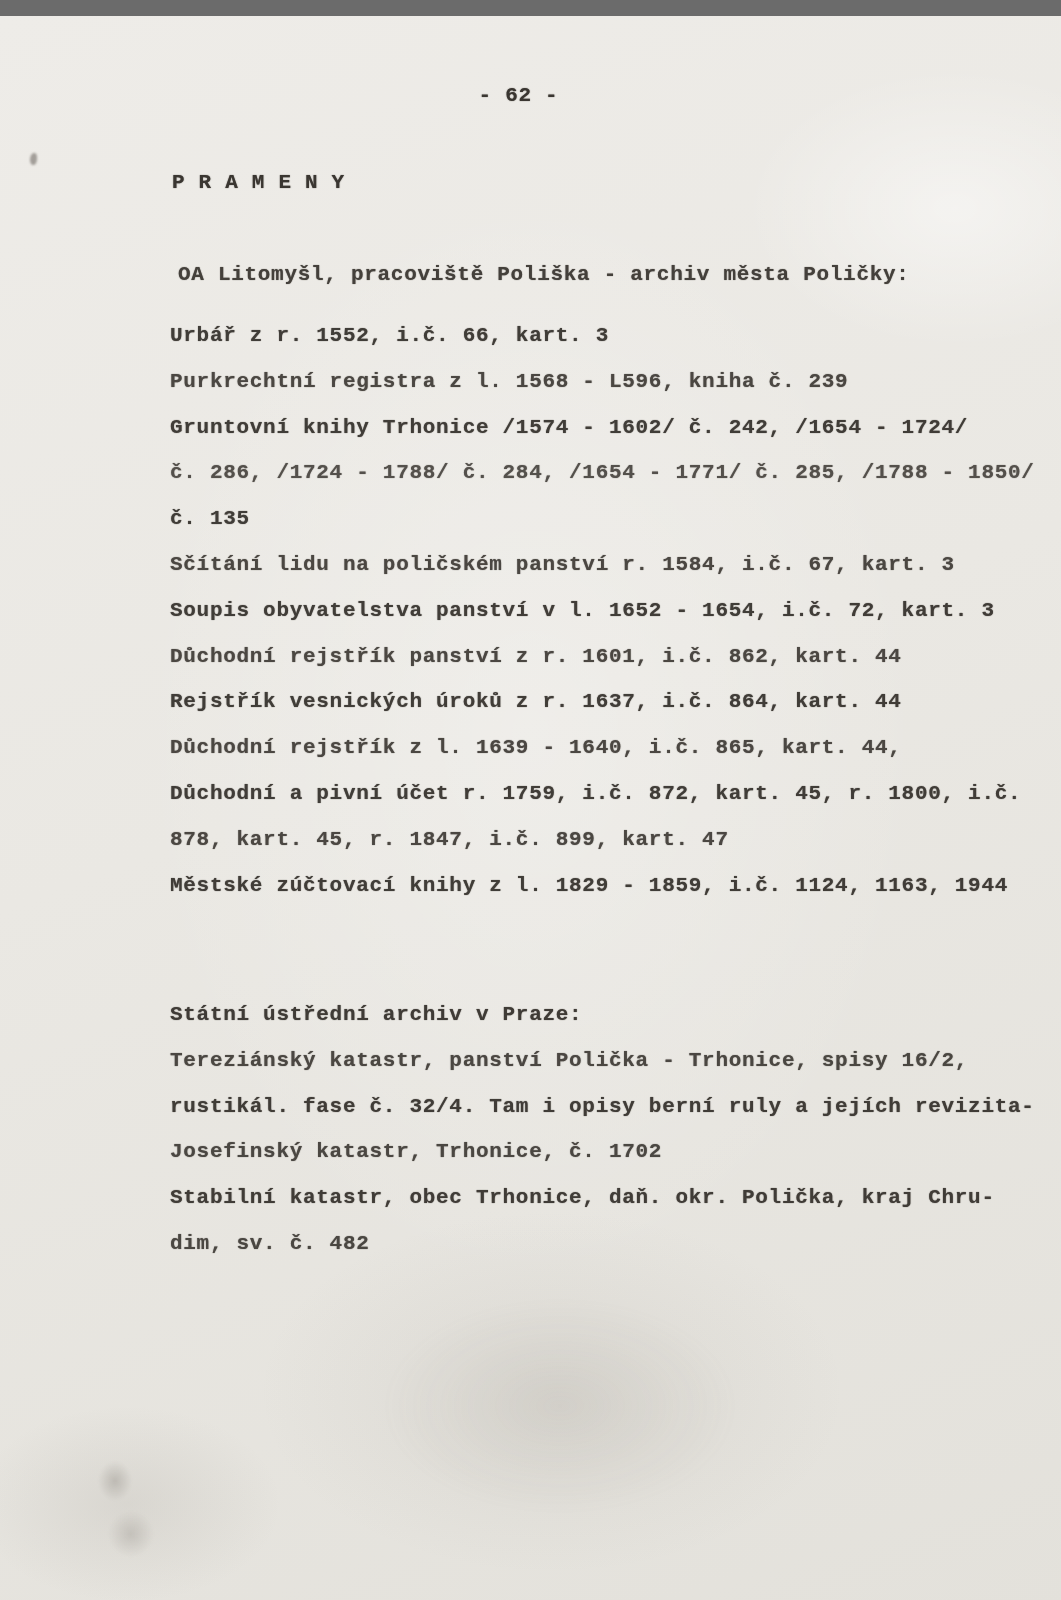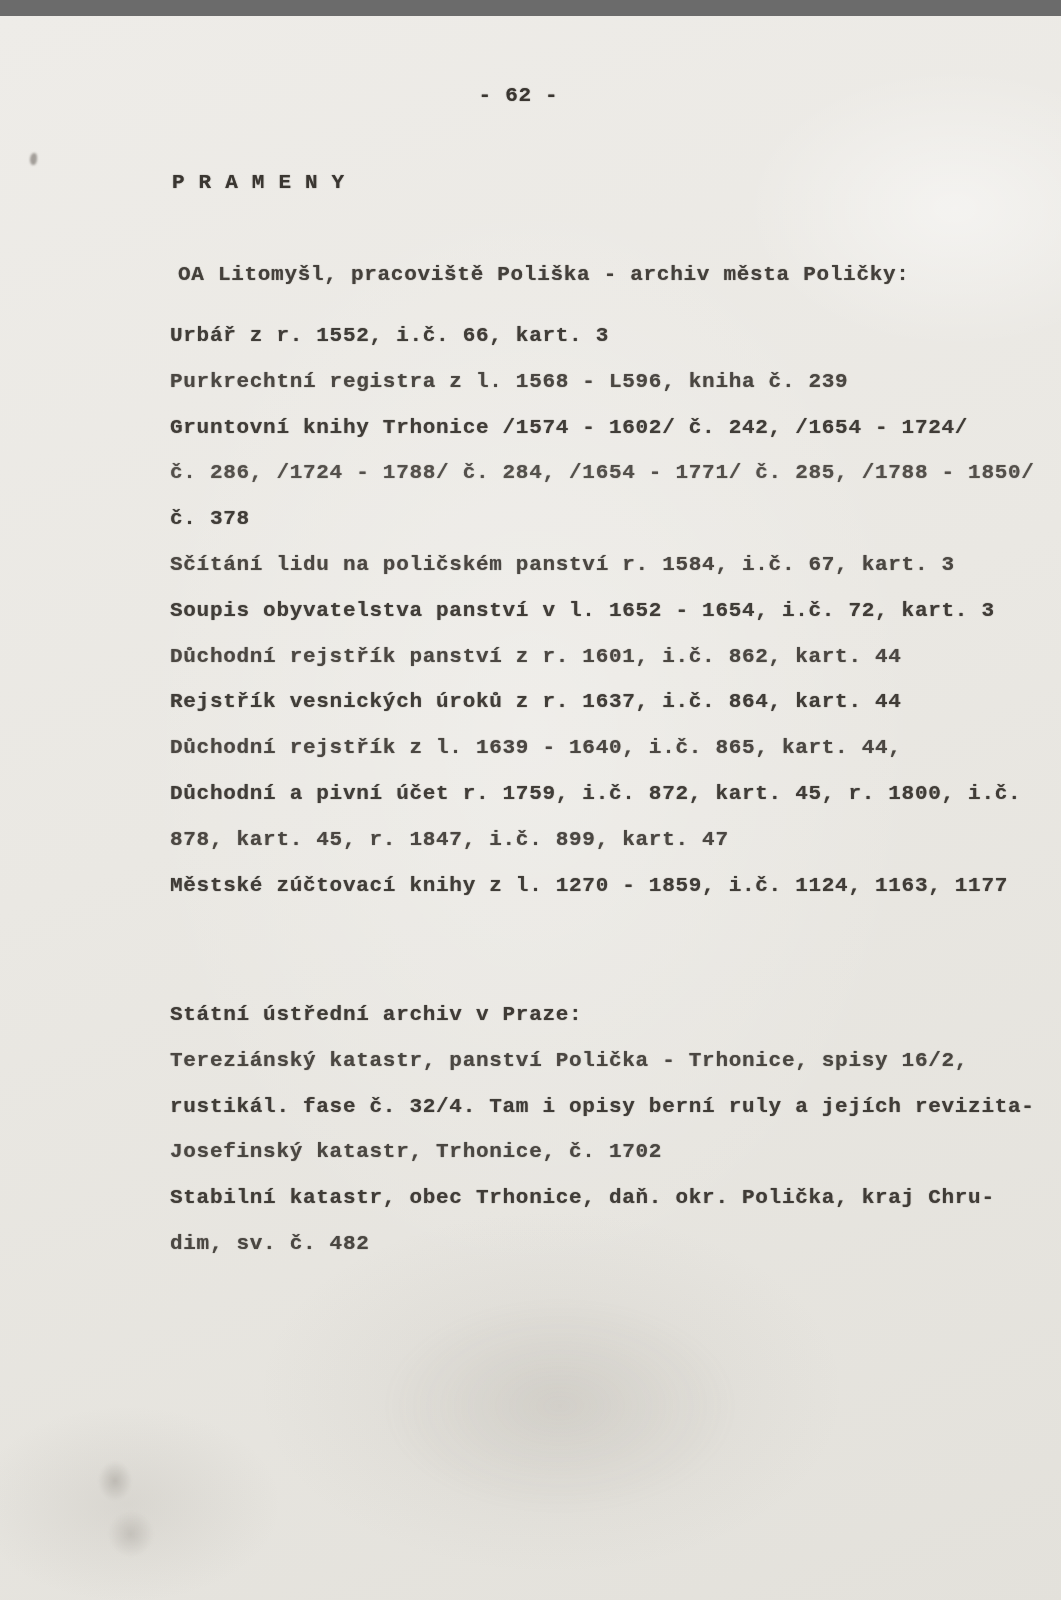--- a/index.html
+++ b/index.html
@@ -119,29 +119,29 @@
 
   <div class="typed doc-title">P R A M E N Y</div>
 
   <div class="typed section1-header">OA Litomyšl, pracoviště Poliška - archiv města Poličky:</div>
 
   <div class="section1-lines">
     <div class="typed line">Urbář z r. 1552, i.č. 66, kart. 3</div>
     <div class="typed line">Purkrechtní registra z l. 1568 - L596, kniha č. 239</div>
     <div class="typed line">Gruntovní knihy Trhonice /1574 - 1602/ č. 242, /1654 - 1724/</div>
     <div class="typed line">č. 286, /1724 - 1788/ č. 284, /1654 - 1771/ č. 285, /1788 - 1850/</div>
-    <div class="typed line">č. 378</div>
+    <div class="typed line">č. 135</div>
     <div class="typed line">Sčítání lidu na poličském panství r. 1584, i.č. 67, kart. 3</div>
     <div class="typed line">Soupis obyvatelstva panství v l. 1652 - 1654, i.č. 72, kart. 3</div>
     <div class="typed line">Důchodní rejstřík panství z r. 1601, i.č. 862, kart. 44</div>
     <div class="typed line">Rejstřík vesnických úroků z r. 1637, i.č. 864, kart. 44</div>
     <div class="typed line">Důchodní rejstřík z l. 1639 - 1640, i.č. 865, kart. 44,</div>
     <div class="typed line">Důchodní a pivní účet r. 1759, i.č. 872, kart. 45, r. 1800, i.č.</div>
     <div class="typed line">878, kart. 45, r. 1847, i.č. 899, kart. 47</div>
-    <div class="typed line">Městské zúčtovací knihy z l. 1270 - 1859, i.č. 1124, 1163, 1177</div>
+    <div class="typed line">Městské zúčtovací knihy z l. 1829 - 1859, i.č. 1124, 1163, 1944</div>
   </div>
 
   <div class="section2">
     <div class="typed line">Státní ústřední archiv v Praze:</div>
     <div class="typed line">Tereziánský katastr, panství Polička - Trhonice, spisy 16/2,</div>
     <div class="typed line">rustikál. fase č. 32/4. Tam i opisy berní ruly a jejích revizita-</div>
     <div class="typed line">Josefinský katastr, Trhonice, č. 1702</div>
     <div class="typed line">Stabilní katastr, obec Trhonice, daň. okr. Polička, kraj Chru-</div>
     <div class="typed line">dim, sv. č. 482</div>
   </div>

